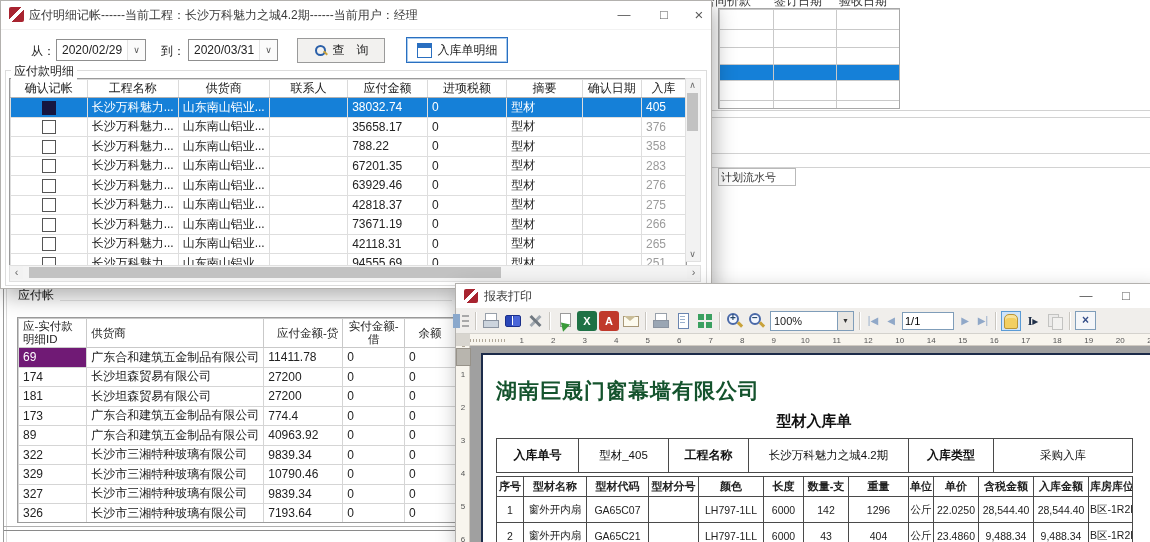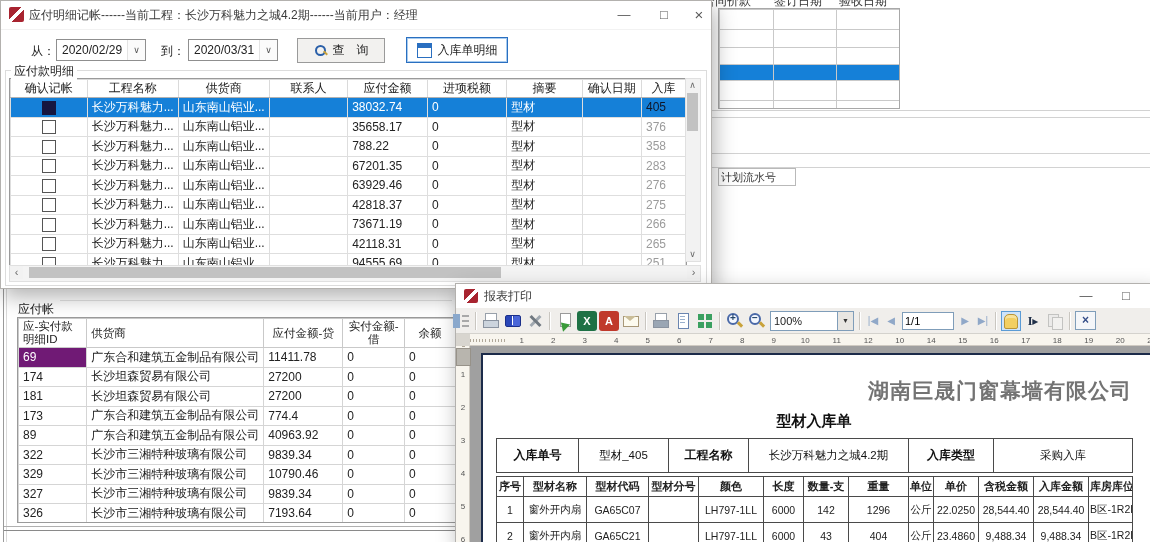--- a/index.html
+++ b/index.html
@@ -40,21 +40,21 @@
   .grouplabel{position:absolute;background:#fff;padding:0 3px;font-size:12px;color:#222;z-index:2}
 
   .gridwrap{position:absolute;overflow:hidden;border:1px solid #9a9a9a;background:#fff}
   table.grid{border-collapse:collapse;table-layout:fixed}
   table.grid th{font-weight:normal;font-size:12px;height:16px;border:1px solid #dadada;border-bottom:1px solid #b2b2b2;
                 padding:0 3px;overflow:hidden;white-space:nowrap;background:#fff;text-align:center}
   table.grid td{font-size:12px;height:18.5px;border:1px solid #dedede;padding:0 4px;overflow:hidden;white-space:nowrap;background:#fff}
   table.grid td.c-chk{text-align:center}
   table.grid td.c-in{color:#9b9b9b}
   tr.sel td{background:#1580d8 !important;color:#fff}
-  tr.sel td.c-in{color:#0f172a}
+  tr.sel td.c-in{color:#ffffff}
   .chk{display:inline-block;width:12px;height:12px;border:1px solid #555;background:#fff;vertical-align:middle}
   .chk.checked{background:#16163f;border-color:#16163f}
 
   .vscroll{position:absolute;width:14px;background:#f2f2f2;border:1px solid #e0e0e0}
   .hscroll{position:absolute;height:15px;background:#f4f4f4;border:1px solid #e0e0e0}
   .sbtn{position:absolute;background:#f2f2f2;color:#6a6a6a;text-align:center;font-size:9px}
   .sthumb{position:absolute;background:#c2c2c2}
 
   
   #account-panel{position:absolute;left:0;top:287px;width:455px;height:255px;background:#fff}
@@ -140,21 +140,21 @@
 
   .preview{position:absolute;left:0;top:62px;width:700px;height:200px;background:#a0a0a0;overflow:hidden}
   .vruler{position:absolute;left:0;top:0;width:14px;height:200px;background:#f8f5ee;border-right:1px solid #cfcac2;
           display:flex;flex-direction:column;padding-top:12px;box-sizing:border-box;
           background-image:repeating-linear-gradient(#b0a89a 0 1px,transparent 1px 3.1px);
           background-size:3px 100%;background-position:6px 0;background-repeat:no-repeat}
   .vruler .rnum{height:33px;flex:none;font-size:8px;color:#555;text-align:center;background:#f8f5ee;width:10px;margin-left:2px;line-height:33px}
   .vthumb{position:absolute;left:0;top:2px;width:13px;height:16px;background:#b8b5ae;border:1px solid #979289}
 
   .page{position:absolute;left:25px;top:7px;width:800px;height:400px;background:#fff;border:2px solid #1c2b4a}
-  .rpt-title{position:absolute;left:13px;width:636px;text-align:right;font-size:21px;font-weight:bold;color:#737373;letter-spacing:1px}
+  .rpt-title{position:absolute;left:13px;width:636px;text-align:left;font-size:21px;font-weight:bold;color:#14532d;letter-spacing:1px}
   .rpt-sub{position:absolute;left:13px;width:636px;text-align:center;font-size:15px;font-weight:bold;color:#111}
   table.rpt{border-collapse:collapse;table-layout:fixed;width:636px}
   table.rpt td,table.rpt th{border:1px solid #4a4a4a;font-size:11.5px;text-align:center;padding:0 2px;
                             overflow:hidden;white-space:nowrap;color:#111}
   table.rpt .ilbl{font-weight:bold;font-size:12px}
   table.rpt tr{height:34px}
   table.rptd{border-collapse:collapse;table-layout:fixed;width:636px}
   table.rptd th{border:1px solid #4a4a4a;font-size:11px;font-weight:bold;padding:0 1px;overflow:hidden;white-space:nowrap;height:19px}
   table.rptd td{border:1px solid #4a4a4a;font-size:10.5px;text-align:center;padding:0 1px;overflow:hidden;white-space:nowrap;height:25px}
 </style>
@@ -211,36 +211,36 @@
     <div class="bg-line" style="left:712px;top:110px;width:438px"></div>
     <div class="bg-line" style="left:712px;top:117px;width:438px"></div>
     <div class="bg-line" style="left:712px;top:153px;width:438px"></div>
     <div class="bg-line" style="left:712px;top:167px;width:438px"></div>
     <div id="bg-field">计划流水号</div>
   </div>
 
   <div id="account-panel">
     <div class="edge"></div>
     <div class="edge2"></div>
-    <span class="lbl" style="left:18px;top:14px">应付帐</span>
+    <span class="lbl" style="left:18px;top:0">应付帐</span>
     <div class="hline" style="left:60px;top:13px;width:392px;background:#e2e2e2"></div>
     <div class="gridwrap" style="left:17px;top:30px;width:438px;height:204px;border-color:#9a9a9a">
       <table class="acct">
         <colgroup>
             <col style="width:80px">
             <col style="width:155px">
             <col style="width:85px">
             <col style="width:73px">
             <col style="width:60px">
           </colgroup>
         <thead>
           <tr style="height:28px">
             <th>应-实付款明细ID</th>
             <th>供货商</th>
-            <th style="text-align:center">应付金额-贷</th>
+            <th style="text-align:right">应付金额-贷</th>
             <th style="text-align:center">实付金额-借</th>
             <th style="text-align:center">余额</th>
           </tr>
         </thead>
         <tbody>
 
             <tr>
               <td class="idcell sel2">69</td>
               <td>广东合和建筑五金制品有限公司</td>
               <td>11411.78</td>

